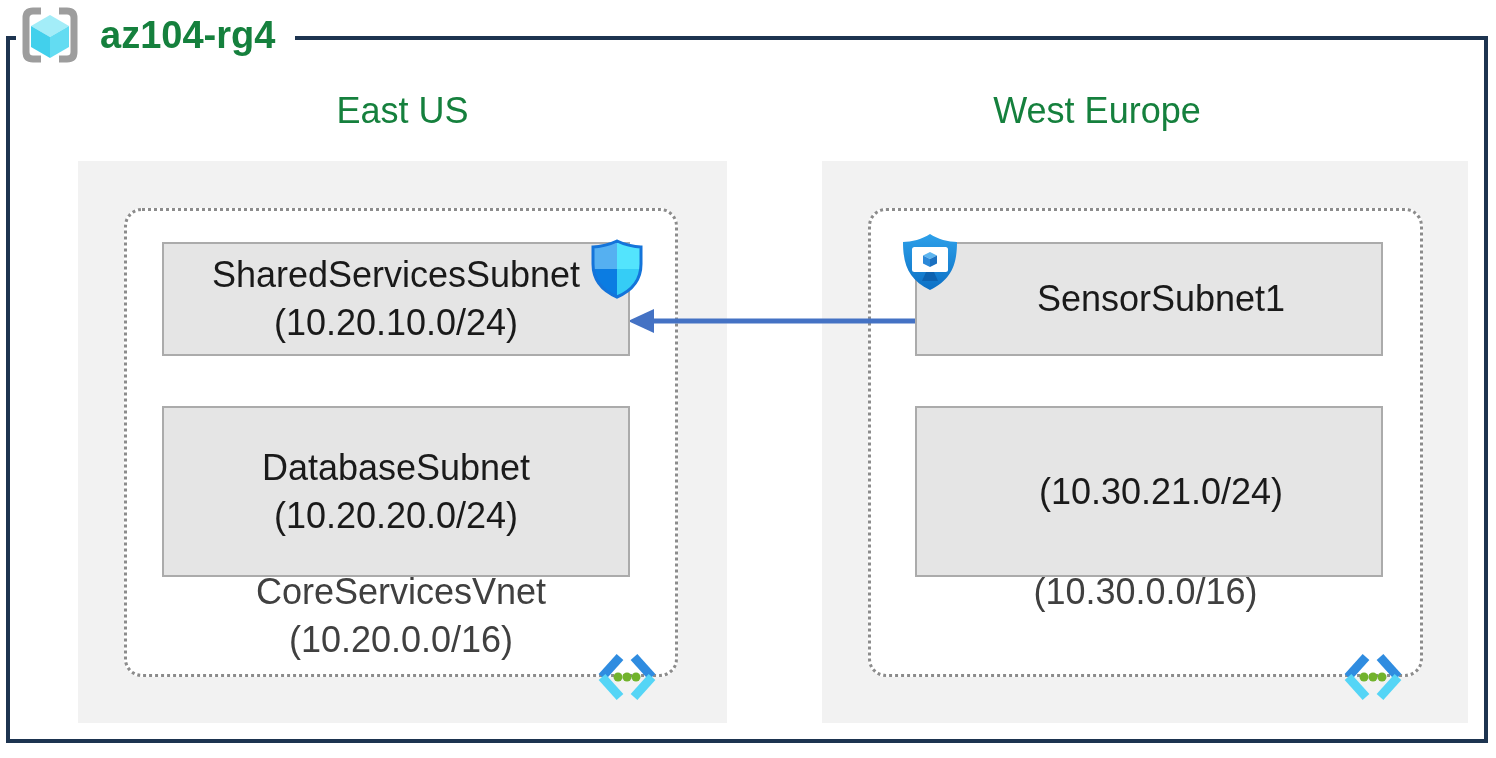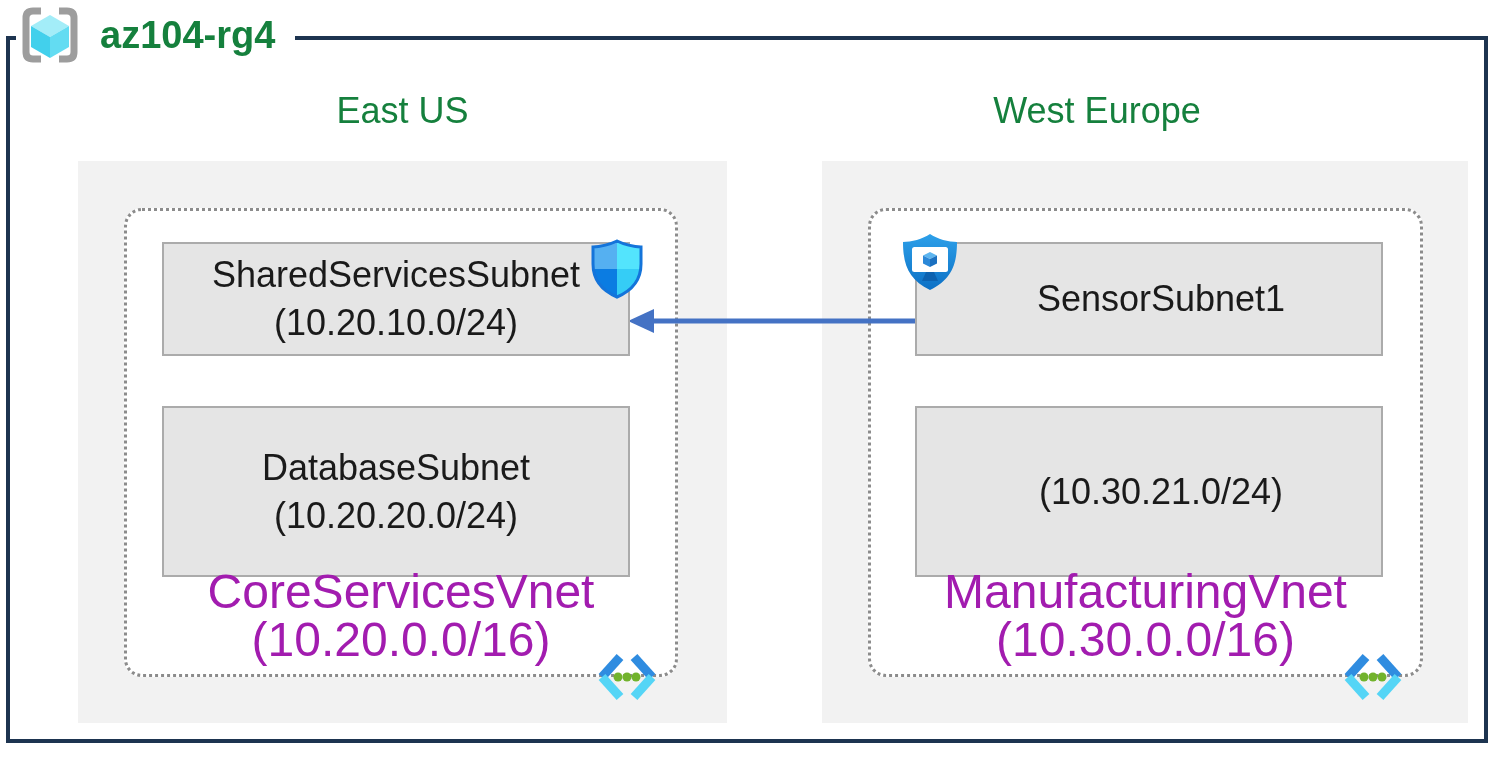--- a/index.html
+++ b/index.html
@@ -30,21 +30,21 @@
   .vnet-box.west{left:868px;width:555px;}
 
   .subnet{width:468px;background:#e5e5e5;border:2px solid #ababab;box-sizing:border-box;
     display:flex;flex-direction:column;justify-content:center;align-items:center;
     font-size:36px;line-height:48px;color:#1a1a1a;text-align:center;}
   .subnet.row1{top:242px;height:114px;}
   .subnet.row2{top:406px;height:171px;}
   .subnet.east{left:162px;}
   .subnet.west{left:915px;padding-left:24px;}
 
-  .vnet-label{top:568px;font-size:48px;line-height:48px;text-align:center;color:#a21caf;}
+  .vnet-label{top:568px;font-size:36px;line-height:48px;text-align:center;color:#404040;}
   .vnet-label.east{left:124px;width:554px;}
   .vnet-label.west{left:868px;width:555px;}
 
   .icon{pointer-events:none;}
 </style>
 </head>
 <body>
 
 <div class="abs outer-border"></div>
 
@@ -87,21 +87,20 @@
 </div>
 <div class="abs subnet west row2">
   <div>(10.30.21.0/24)</div>
 </div>
 
 <div class="abs vnet-label east">
   <div>CoreServicesVnet</div>
   <div>(10.20.0.0/16)</div>
 </div>
 <div class="abs vnet-label west">
-  <div>ManufacturingVnet</div>
   <div>(10.30.0.0/16)</div>
 </div>
 
 <svg class="abs icon" style="left:589px;top:238px;" width="56" height="62" viewBox="0 0 56 62">
   <defs>
     <clipPath id="nsgclip">
       <path d="M28 3 C34 6 45 9 52 9 V26 C52 43 42 53 28 59 C14 53 4 43 4 26 V9 C11 9 22 6 28 3 Z"></path>
     </clipPath>
   </defs>
   <g clip-path="url(#nsgclip)">

